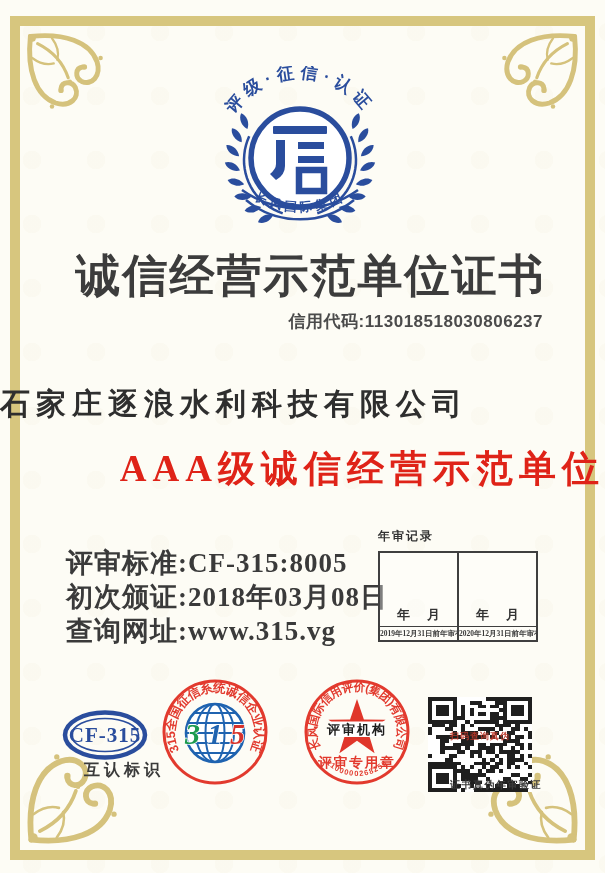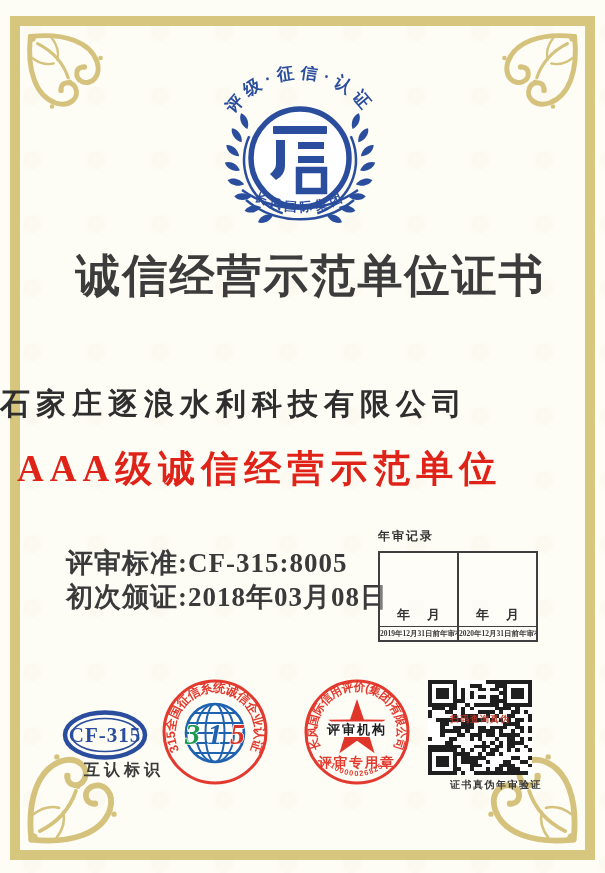--- a/index.html
+++ b/index.html
@@ -35,21 +35,21 @@
   }
   .credit{
     position:absolute;right:62px;top:310px;
     font-size:17px;font-weight:bold;color:#4b4b4b;letter-spacing:.5px;
   }
   .company{
     position:absolute;left:0;right:0;top:384px;
     font-size:30px;font-weight:900;color:#2e2e2e;letter-spacing:6px;white-space:nowrap;
   }
   .award{
-    position:absolute;left:0;right:0;top:444px;text-align:left;
+    position:absolute;left:0;right:0;top:444px;text-align:right;
     font-family:"Liberation Serif","DejaVu Serif",serif;
     font-size:37px;font-weight:900;color:#df2318;letter-spacing:6px;white-space:nowrap;margin-left:17px;
   }
   .details{position:absolute;left:66px;top:546px;}
   .detail-line{
     font-family:"Liberation Serif","DejaVu Serif",serif;
     font-size:27px;font-weight:bold;color:#3a3a3a;letter-spacing:1px;
     line-height:34px;white-space:nowrap;
   }
   .review-heading{
@@ -86,21 +86,21 @@
   .org-label{font-size:13px;font-weight:bold;fill:#1c1c1c;letter-spacing:2px;font-family:"Liberation Serif",serif;}
   .stamp-text{font-size:13.5px;font-weight:bold;fill:#e23a2e;letter-spacing:2px;font-family:"Liberation Serif",serif;}
   .serial-text{font-size:7.5px;font-weight:bold;fill:#e23a2e;letter-spacing:1.1px;}
   .caption{
     position:absolute;text-align:right;
     font-family:Liberation Serif, serif;
     font-weight:bold;color:#3a3a3a;white-space:nowrap;
   }
   .cap-mutual{left:44px;top:760px;width:120px;font-size:16px;letter-spacing:4px;}
   .cap-qr{left:418px;top:778px;width:124px;font-size:10px;letter-spacing:1.5px;}
-  .qr{position:absolute;left:428px;top:680px;width:104px;height:95px;background:#fff;}
+  .qr{position:absolute;left:428px;top:697px;width:104px;height:95px;background:#fff;}
   .qr svg{display:block;width:100%;height:100%;}
   .qr-overlay{
     position:absolute;top:33px;left:2px;right:2px;text-align:center;
     font-size:9px;font-weight:bold;color:#c0392b;letter-spacing:1px;opacity:.9;
   }
 </style>
 </head>
 <body>
 
 <div class="page">
@@ -178,26 +178,28 @@
       <rect x="-1" y="10" width="25" height="21" fill="none" stroke="#2a4d9d" stroke-width="6.5"></rect>
     </g>
     <path d="M82,124 A100,100 0 0 0 198,124" fill="none" stroke="#2a4d9d" stroke-width="2.5"></path>
     <path d="M86,134 A85,85 0 0 0 194,134" fill="none" stroke="#2a4d9d" stroke-width="2.5"></path>
     <text class="banner-text">
       <textPath href="#p-banner" startOffset="50%" text-anchor="middle">长风国际集团</textPath>
     </text>
   </svg>
 
   <div class="title">诚信经营示范单位证书</div>
+  <div class="credit">信用代码:113018518030806237</div>
   <div class="company">石家庄逐浪水利科技有限公司</div>
   <div class="award">AAA级诚信经营示范单位</div>
 
   <div class="details">
     <div class="detail-line">评审标准:CF-315:8005</div>
     <div class="detail-line">初次颁证:2018年03月08日</div>
+    <div class="detail-line">查询网址:www.315.vg</div>
   </div>
 
   <div class="review-heading">年审记录</div>
   <div class="review-table">
     <div class="review-cell">
       <div class="ym">
         <span>年</span>
         <span>月</span>
       </div>
       <div class="note">2019年12月31日前年审有效</div>

